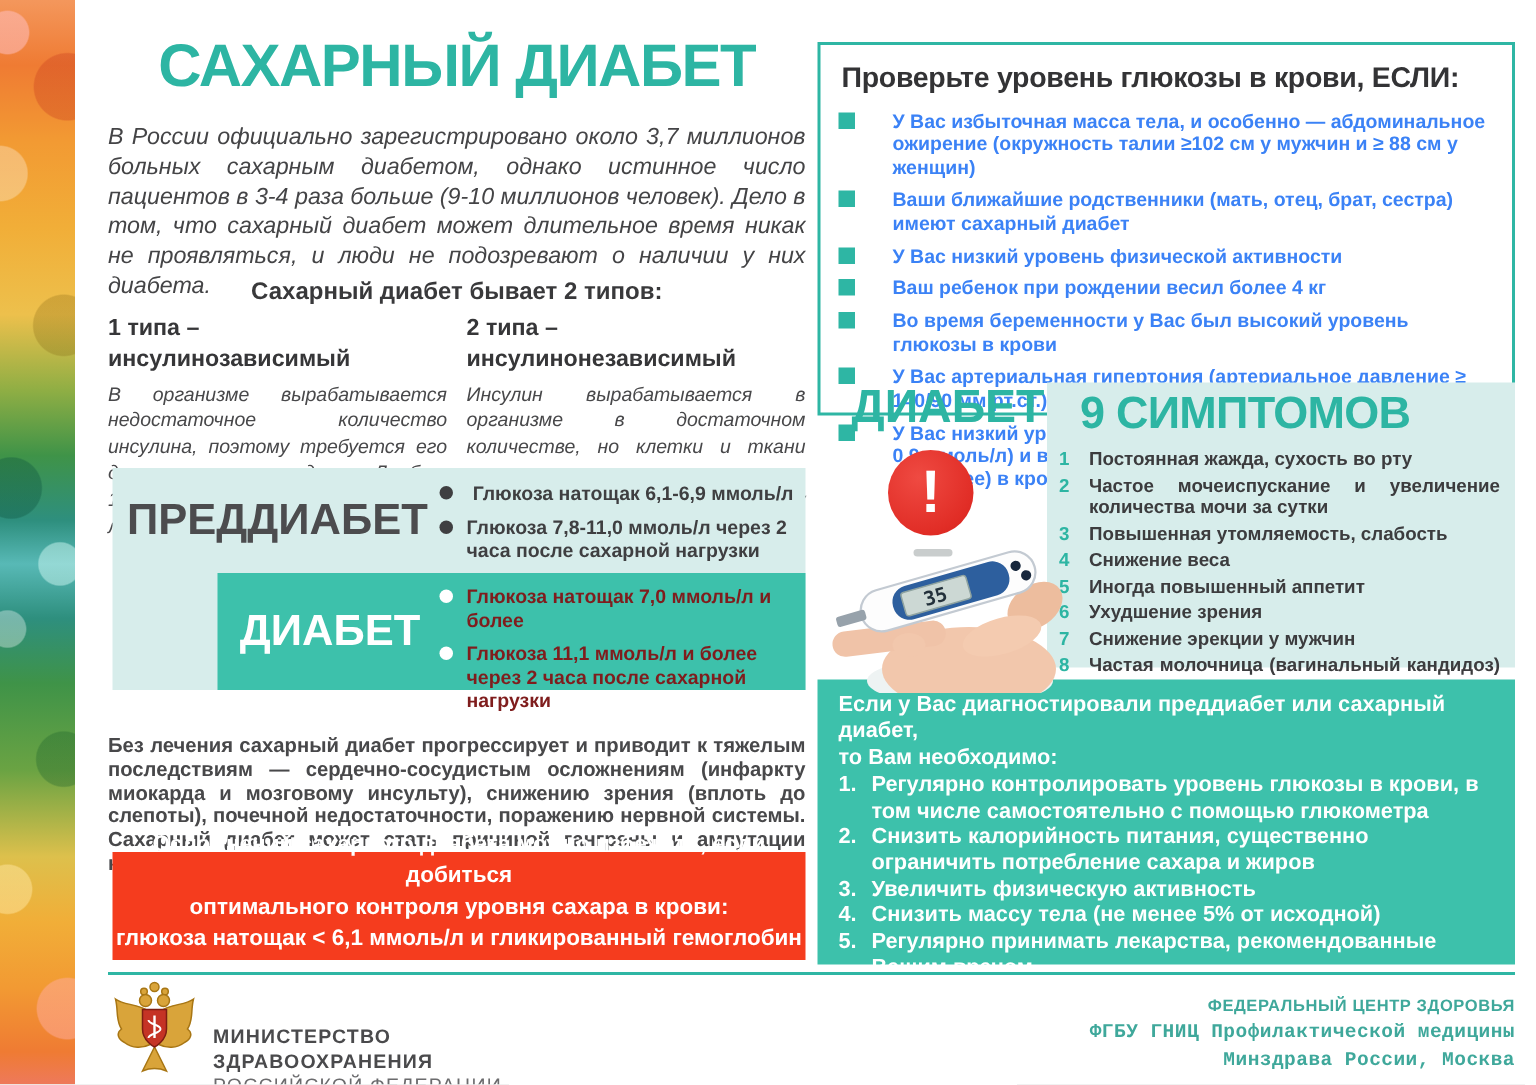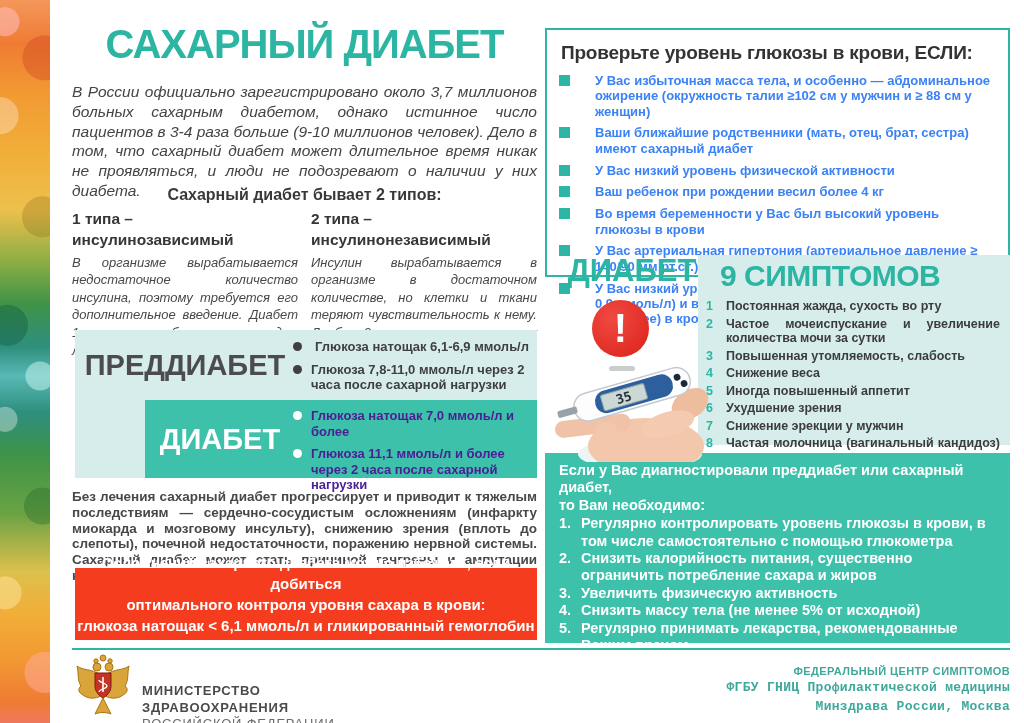--- a/index.html
+++ b/index.html
@@ -27,28 +27,28 @@
 
   .main-title{left:72px;top:22px;width:465px;text-align:center;font-size:40px;font-weight:bold;
     color:#2db5a3;letter-spacing:-1px;}
   .intro{left:72px;top:82px;width:465px;font-size:15.5px;font-style:italic;line-height:1.28;
     text-align:justify;color:#444446;}
   .types-heading{left:72px;top:186px;width:465px;text-align:center;font-size:16px;font-weight:bold;color:#39393b;}
   .type-col{top:209px;width:226px;font-size:13px;font-style:italic;line-height:1.35;text-align:justify;color:#48484a;}
   .type-col.c1{left:72px;} .type-col.c2{left:311px;}
   .type-title{font-style:normal;font-weight:bold;font-size:15.5px;color:#363638;margin-bottom:3px;text-align:left;}
 
-  .pre-block{left:75px;top:330px;width:462px;height:148px;background:#d7edeb;}
+  .pre-block{left:75px;top:312px;width:462px;height:148px;background:#d7edeb;}
   .pre-label{position:absolute;left:0;top:0;width:220px;height:70px;display:flex;align-items:center;
     justify-content:center;font-size:29px;font-weight:bold;color:#4c4c4e;letter-spacing:0;}
   .pre-items{position:absolute;left:218px;top:9px;width:236px;color:#3f3f41;}
   .dia-block{position:absolute;left:70px;top:70px;width:392px;height:78px;background:#3dc1ab;}
   .dia-label{position:absolute;left:0;top:0;width:150px;height:78px;display:flex;align-items:center;
     justify-content:center;font-size:29px;font-weight:bold;color:#ffffff;}
-  .dia-items{position:absolute;left:148px;top:8px;width:236px;color:#4c1d95;}
+  .dia-items{position:absolute;left:148px;top:8px;width:236px;color:#7f1d1d;}
   .g-item{display:flex;gap:9px;font-size:13px;font-weight:bold;line-height:1.2;margin-bottom:7px;justify-content:space-between;}
   .g-dot{width:9px;height:9px;border-radius:50%;background:#3f3f41;flex:0 0 auto;margin-top:3px;}
   .dia-items .g-dot{background:#ffffff;}
 
   .warning-par{left:72px;top:489px;width:465px;font-size:13.5px;font-weight:bold;line-height:1.17;
     text-align:justify;color:#48484a;}
   .red-banner{left:75px;top:568px;width:462px;height:72px;background:#f53c1e;color:#ffffff;
     display:flex;align-items:center;justify-content:center;text-align:center;
     font-size:15px;font-weight:bold;line-height:1.4;white-space:pre-line;}
 
@@ -282,18 +282,18 @@
     </svg>
   </div>
 
   <div class="abs ministry">
     <span>МИНИСТЕРСТВО
 ЗДРАВООХРАНЕНИЯ</span>
     <span class="light" style="display:block">РОССИЙСКОЙ ФЕДЕРАЦИИ</span>
   </div>
 
   <div class="abs fed-center">
-    <div class="fed-l1">ФЕДЕРАЛЬНЫЙ ЦЕНТР СИМПТОМОВ</div>
+    <div class="fed-l1">ФЕДЕРАЛЬНЫЙ ЦЕНТР ЗДОРОВЬЯ</div>
     <div class="fed-l2">ФГБУ ГНИЦ Профилактической медицины</div>
     <div class="fed-l3">Минздрава России, Москва</div>
   </div>
 
 </div>
 
 </body></html>

